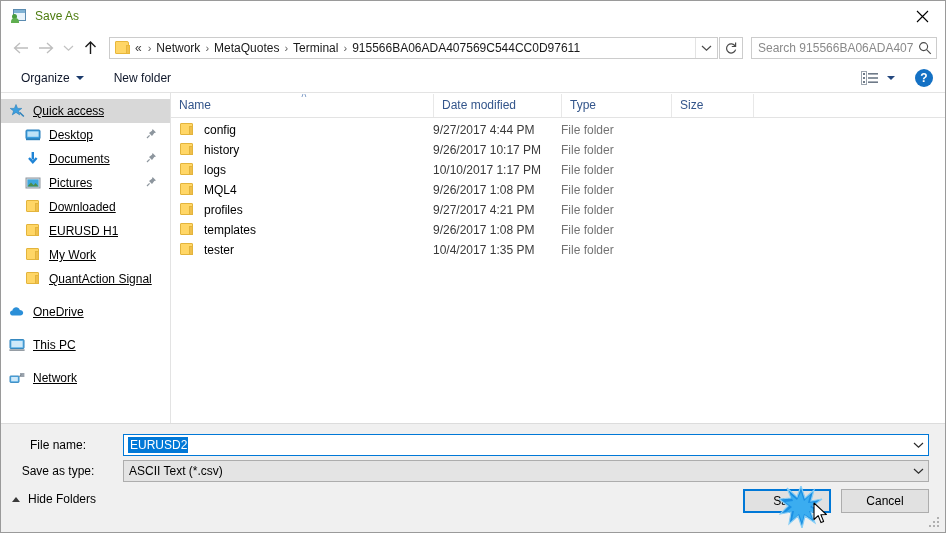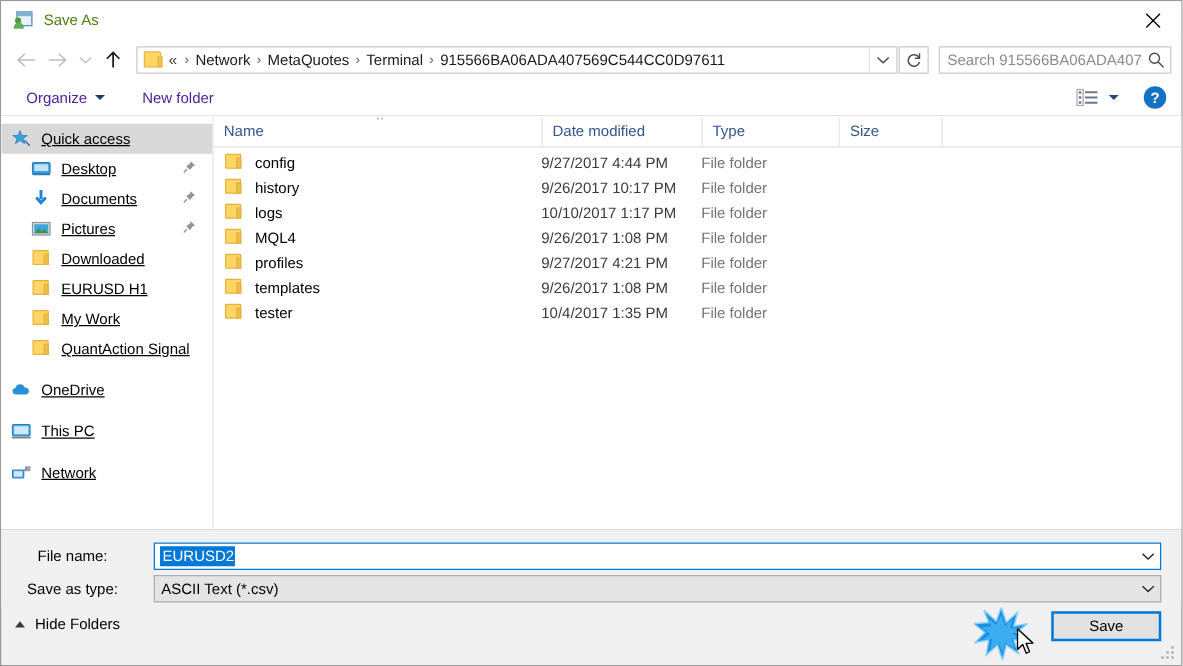--- a/index.html
+++ b/index.html
@@ -206,21 +206,21 @@
     background: #ffffff;
     border-bottom: 1px solid #e3e3e3;
     display: flex;
     align-items: center;
     flex: none;
     padding: 0 8px 0 14px;
     box-sizing: border-box;
   }
   .tb-item {
     font-size: 12px;
-    color: #4c1d95;
+    color: #0f172a;
     display: flex;
     align-items: center;
     height: 24px;
     padding: 0 6px;
   }
   .tb-caret {
     margin-left: 6px;
     width: 0; height: 0;
     border-left: 4px solid transparent;
     border-right: 4px solid transparent;
@@ -877,20 +877,23 @@
 
   <div class="footer">
     <div class="hide-folders">
       <span class="hf-caret"></span>
       <span>Hide Folders</span>
     </div>
     <div class="btns">
       <div class="btn default">
         <span>Save</span>
       </div>
+      <div class="btn">
+        <span>Cancel</span>
+      </div>
     </div>
     <div class="grip">
       <i style="left:8px;top:0;"></i>
       <i style="left:4px;top:4px;"></i>
         <i style="left:8px;top:4px;"></i>
       <i style="left:0;top:8px;"></i>
         <i style="left:4px;top:8px;"></i>
         <i style="left:8px;top:8px;"></i>
     </div>
   </div>

